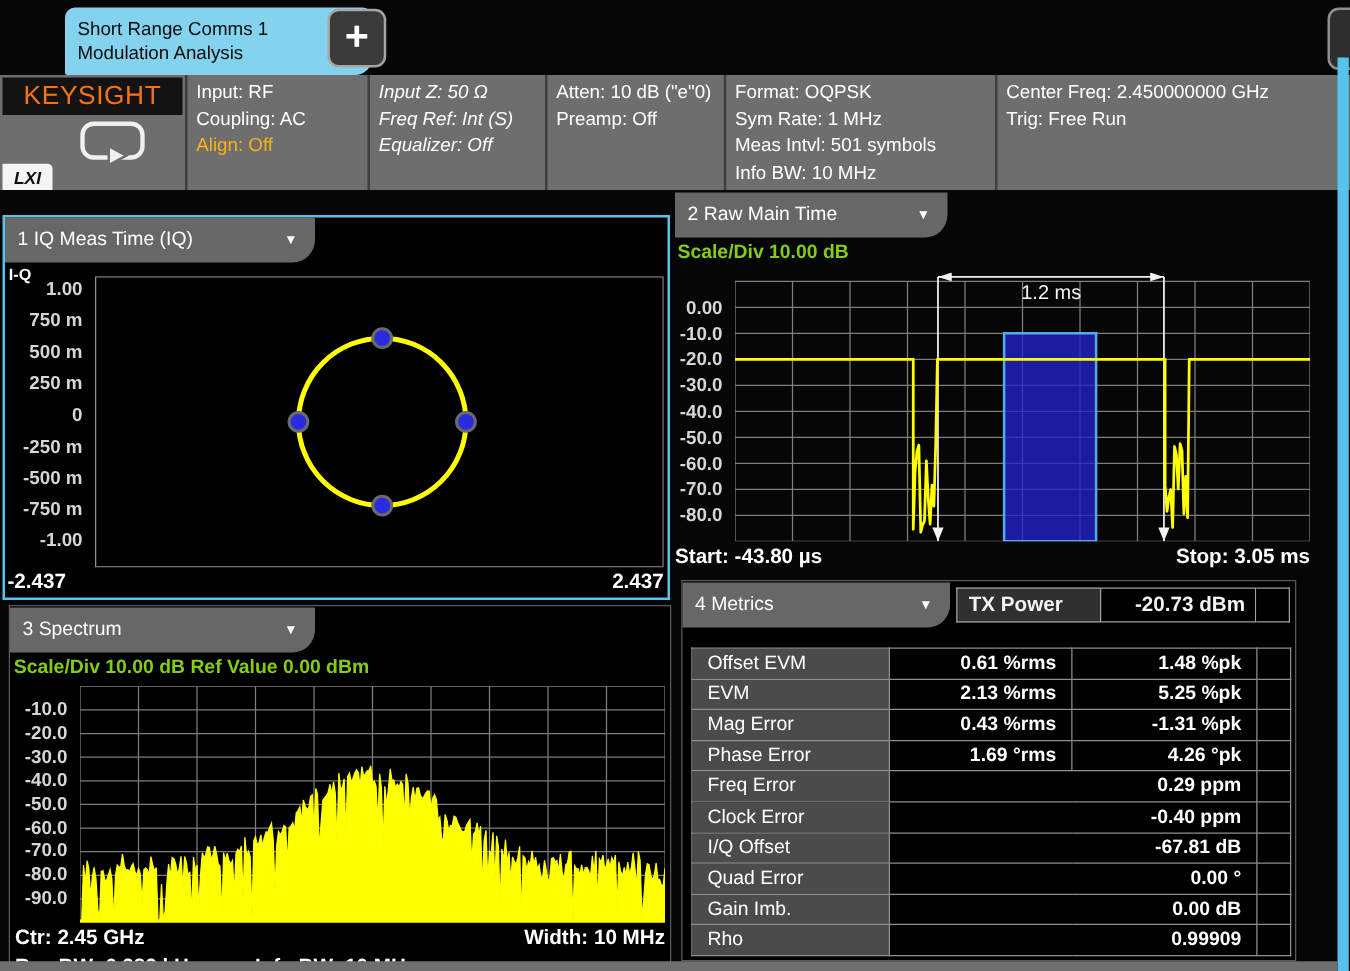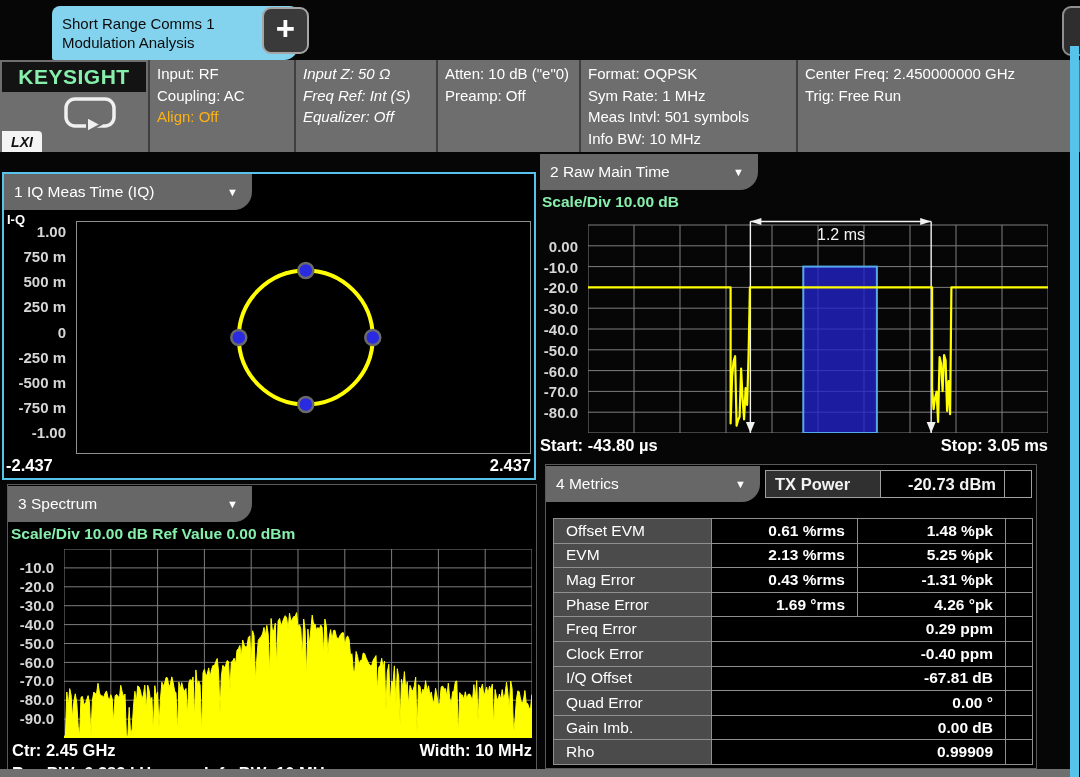--- a/index.html
+++ b/index.html
@@ -15,38 +15,38 @@
   .mode-tab .dd{color:#15313d;margin-left:auto;margin-right:12px;}
   .add-btn{position:absolute;left:262px;top:7px;width:47px;height:47px;background:#3a3a3a;
            border:2px solid #a5a5a5;border-radius:9px;color:#fff;font-size:33px;font-weight:700;
            display:flex;align-items:center;justify-content:center;box-sizing:border-box;cursor:pointer;padding:0 0 4px 0;}
   .partial-btn{position:absolute;left:1062px;top:6px;width:30px;height:50px;background:#2e2e2e;
            border:2px solid #8f8f8f;border-radius:9px;box-sizing:border-box;}
 
   
   .header{position:absolute;left:0;top:60px;width:1080px;height:92px;background:#6e6e6e;display:flex;}
   .brand-cell{position:relative;width:148px;flex:none;}
-  .brand{position:absolute;left:2px;top:2px;width:144px;height:30px;background:#131313;color:#86efac;
-         font-weight:700;font-size:21px;letter-spacing:.5px;display:flex;align-items:center;justify-content:center;}
+  .brand{position:absolute;left:2px;top:2px;width:144px;height:30px;background:#131313;color:#f97316;
+         font-weight:400;font-size:21px;letter-spacing:.5px;display:flex;align-items:center;justify-content:center;}
   .lxi{position:absolute;left:2px;bottom:0;width:40px;height:21px;background:#f4f4f4;color:#101010;
        font-style:italic;font-weight:700;font-size:14px;display:flex;align-items:center;justify-content:center;
        border-radius:0 4px 0 0;}
   .hcell{flex:none;box-sizing:border-box;border-left:2px solid #3f3f3f;padding:3px 7px;font-size:15px;line-height:21.5px;color:#fff;overflow:hidden;}
   .hline.amber{color:#fcb116;}
 
   
   .panel{position:absolute;background:#000;box-sizing:border-box;}
   #p1{left:2px;top:152px;width:534px;height:308px;border:2px solid #55c3ea;margin-top:20px;}
   #p2{left:540px;top:152px;width:530px;height:308px;background:transparent;}
   #p3{left:7px;top:484px;width:530px;height:305px;border:1px solid #5a5a5a;}
   #p4{left:545px;top:464px;width:492px;height:305px;border:1px solid #5a5a5a;}
   .ptab{position:absolute;background:#676767;border-radius:0 0 18px 0;display:flex;align-items:center;
         color:#fff;font-size:15.5px;padding:0 14px 0 10px;box-sizing:border-box;cursor:pointer;}
   .ptab .dd{color:#fff;margin-left:auto;}
-  .scale-label{position:absolute;font-weight:700;font-size:15.5px;color:#86efac;white-space:nowrap;}
+  .scale-label{position:absolute;font-weight:700;font-size:15.5px;color:#84cc16;white-space:nowrap;}
   .tick{position:absolute;right:4px;height:18px;line-height:18px;font-size:15px;font-weight:700;color:#d6d6d6;text-align:right;white-space:nowrap;}
   .axis-lab{position:absolute;font-weight:700;font-size:16.5px;color:#fff;white-space:nowrap;}
   .ann-label{position:absolute;font-size:16px;color:#f4f4f4;text-align:center;}
 
   
   .txbox{position:absolute;display:flex;}
   .txcell{box-sizing:border-box;border:1px solid #a0a0a0;height:28px;display:flex;align-items:center;font-size:16.5px;font-weight:600;}
   .txlabel{width:115px;background:#303030;padding-left:9px;border-right:none;}
   .txvalue{width:125px;background:#000;justify-content:flex-end;padding-right:8px;}
   .txgutter{width:27px;background:#000;border-left:none;}

